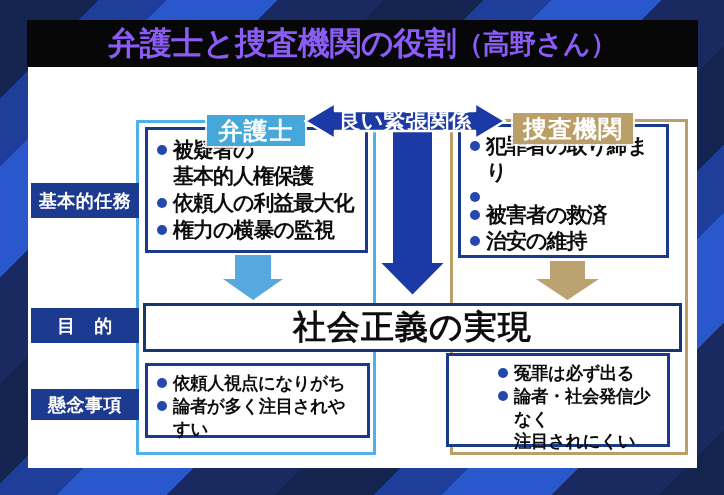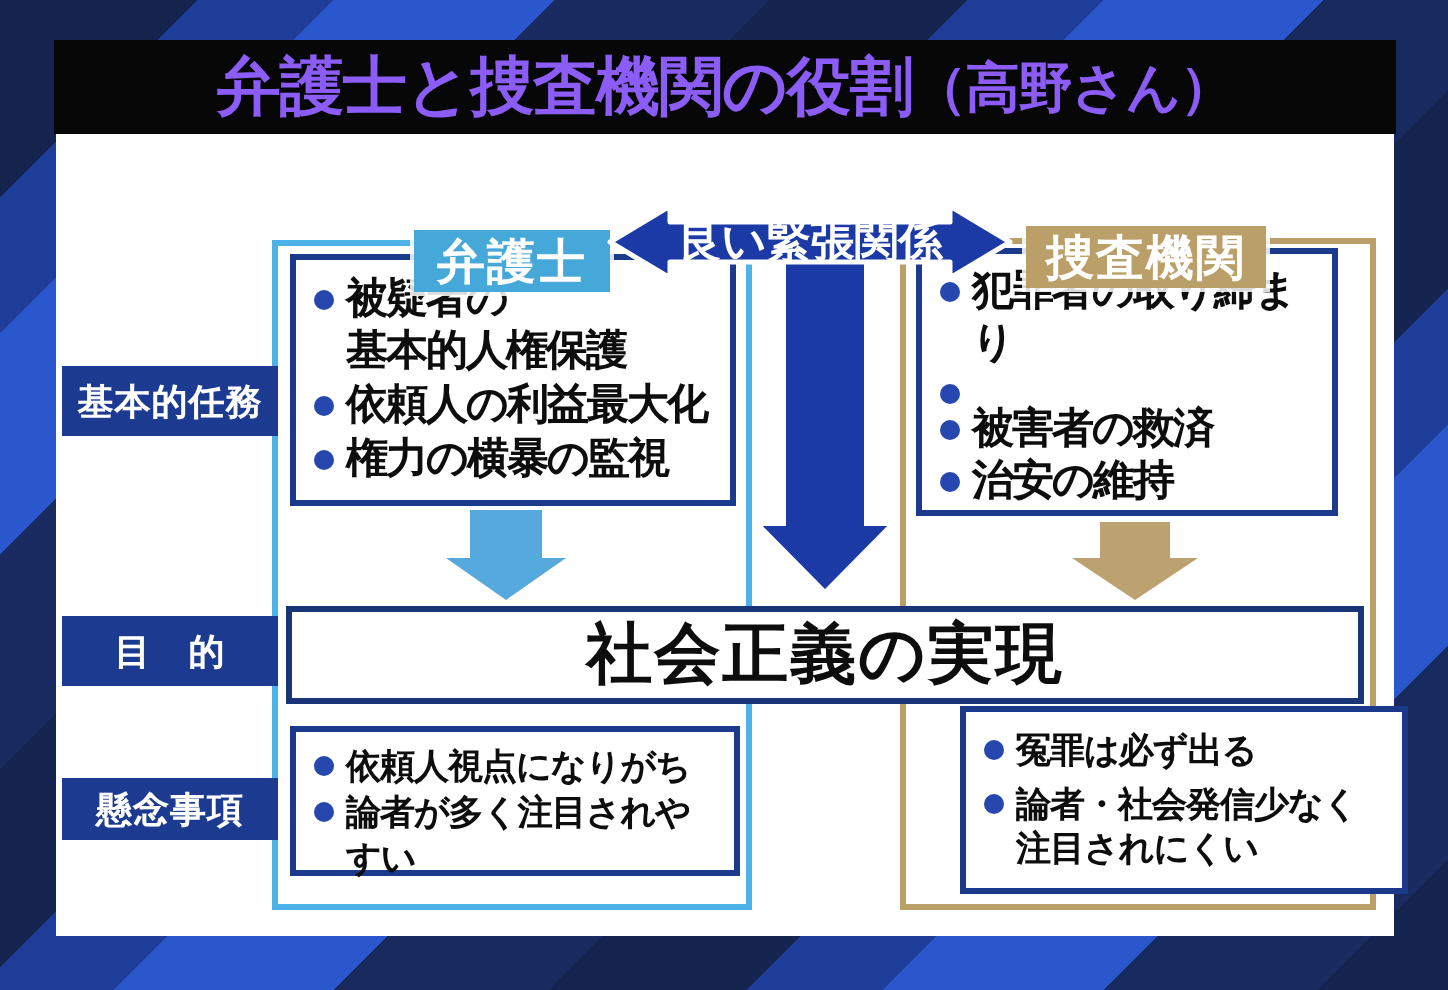--- a/index.html
+++ b/index.html
@@ -36,21 +36,21 @@
     display:flex;align-items:center;justify-content:center;
     color:#fff;font-weight:700;font-size:22px;letter-spacing:0;
   }
   .frame{background:transparent;}
   .frame-lawyer{left:136px;top:120px;width:240px;height:335px;border:3px solid #4db2e8;box-sizing:border-box;}
   .frame-agency{left:450px;top:119px;width:238px;height:336px;border:3px solid #bb9f68;box-sizing:border-box;}
   .box{background:#fff;border:3px solid #1c3a8c;box-sizing:border-box;}
   .box-lawyer-duties{left:145px;top:127px;width:223px;height:126px;}
   .box-agency-duties{left:458px;top:124px;width:211px;height:134px;}
   .box-lawyer-concerns{left:145px;top:363px;width:225px;height:75px;}
-  .box-agency-concerns{left:480px;top:353px;width:224px;height:94px;}
+  .box-agency-concerns{left:446px;top:353px;width:224px;height:94px;padding-left:40px;}
   ul.blist{list-style:none;margin:0;padding:6px 6px 6px 9px;display:flex;flex-direction:column;justify-content:space-around;height:100%;box-sizing:border-box;}
   ul.blist li{display:flex;align-items:flex-start;}
   .dot{flex:0 0 10px;width:10px;height:10px;border-radius:50%;background:#2647ad;margin:8px 6px 0 0;}
   .itxt{color:#0d0d0d;font-weight:700;font-size:21px;line-height:1.22;white-space:pre-line;letter-spacing:-1px;}
   .box-lawyer-concerns .itxt,.box-agency-concerns .itxt{font-size:17.5px;line-height:1.3;letter-spacing:-0.5px;}
   .box-lawyer-concerns .dot,.box-agency-concerns .dot{margin-top:6px;}
   .badge{
     left:31px;width:108px;background:#1c3a8f;color:#fff;font-weight:700;font-size:18px;
     display:flex;align-items:center;justify-content:center;letter-spacing:0.5px;
   }

